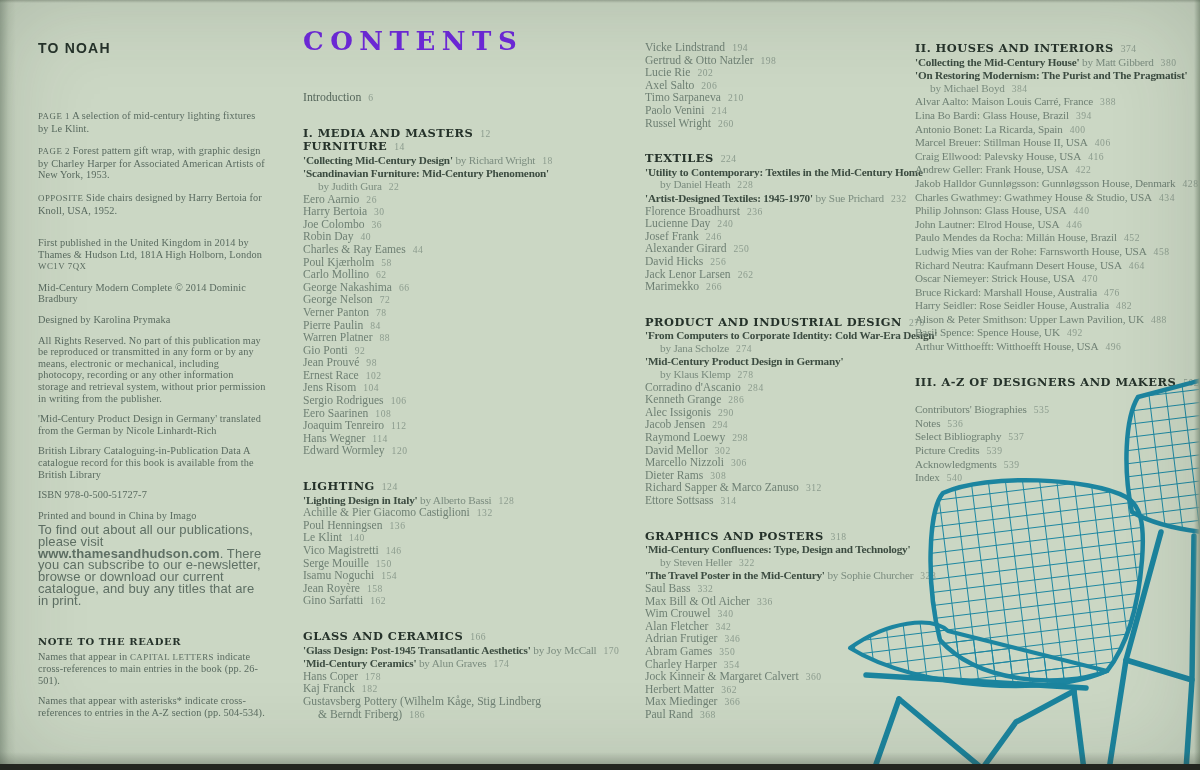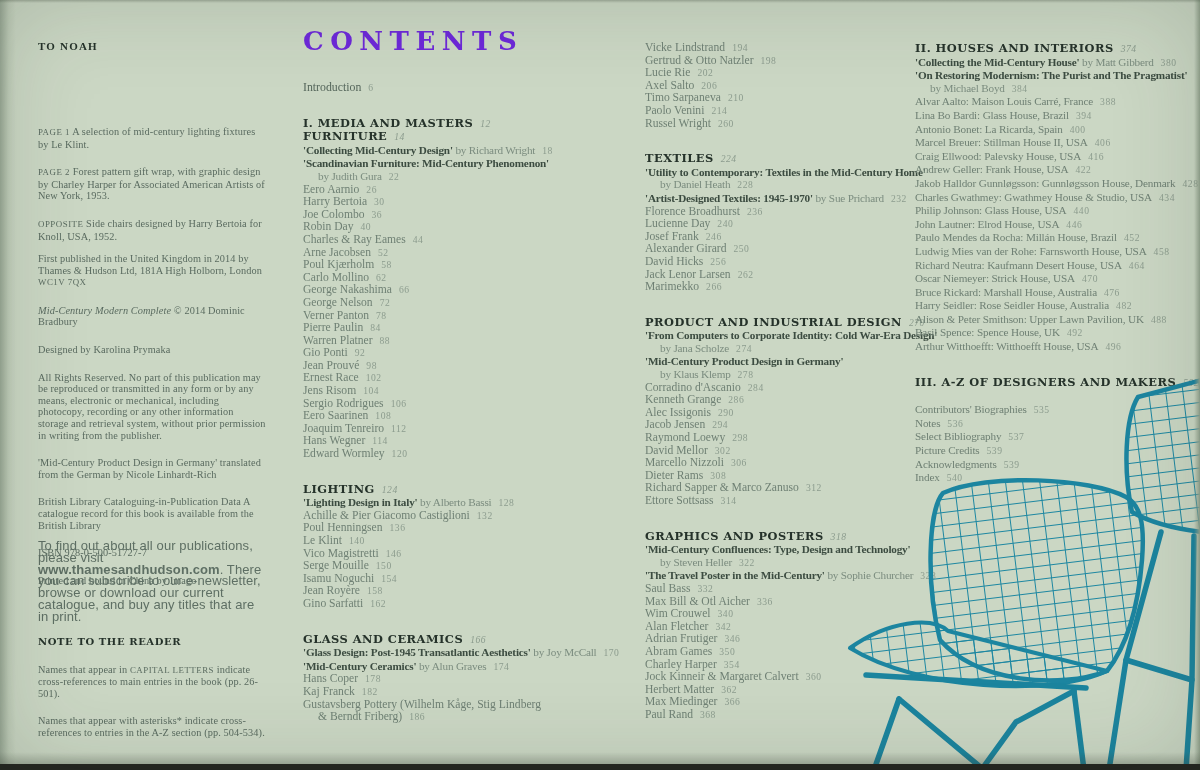--- a/index.html
+++ b/index.html
@@ -19,59 +19,59 @@
   .edge-bottom{position:absolute;left:0;right:0;bottom:0;height:6px;background:#23241f;}
   .edge-bottom-shadow{position:absolute;left:0;right:0;bottom:6px;height:12px;
     background:linear-gradient(to top,rgba(55,65,50,.28),rgba(55,65,50,0));}
   .vignette{position:absolute;inset:0;pointer-events:none;
     box-shadow:inset 0 0 90px rgba(45,55,44,.18);}
 
   
   .lc{position:absolute;left:38px;width:228px;color:#5a6b60;
     font-size:10.3px;line-height:11.6px;letter-spacing:.1px;}
   .lc-dedication{position:absolute;left:38px;top:40px;
-    font-family:Liberation Serif, serif;font-weight:bold;font-size:11px;
+    font-family:Liberation Sans, sans-serif;font-weight:bold;font-size:14px;
     letter-spacing:1.2px;color:#25322a;}
   .lc-captions{top:110px;}
   .lc-colophon{top:237px;}
   .lc-website{top:524px;font-family:Liberation Sans, sans-serif;font-size:13px;
     line-height:11.8px;color:#5e6f64;}
   .lc-note{top:636px;}
-  .lc-p{margin:16px 0 9px 0;}
+  .lc-p{margin:0 0 9px 0;}
   .lc-captions .lc-p{margin-bottom:11px;}
   .lc-note-heading{font-family:"DejaVu Serif",serif;font-weight:bold;font-size:10px;
     letter-spacing:.6px;color:#25322a;margin-bottom:3px;}
   .seg-sc{font-size:8.9px;letter-spacing:.5px;}
   .seg-b{font-weight:bold;}
-  .seg-i{font-style:italic;text-align:right;}
+  .seg-i{text-align:right;}
 
   
   .contents-title{position:absolute;left:303px;top:26px;
     font-family:"DejaVu Serif",serif;font-weight:bold;font-size:26px;
     letter-spacing:6.5px;color:#6d28d9;}
 
   
   .toc{position:absolute;}
-  .toc-col2{left:303px;top:81px;width:332px;}
+  .toc-col2{left:303px;top:91px;width:332px;}
   .toc-col3{left:645px;top:42px;width:300px;}
   .toc-col4{left:915px;top:42px;width:283px;}
   .toc div{line-height:12.6px;}
   .t-intro{font-size:11.8px;color:#55665b;}
   .t-part,.t-sec{font-family:"DejaVu Serif",serif;font-weight:bold;font-size:11.4px;
     letter-spacing:.5px;color:#25322a;white-space:nowrap;}
   .t-name{font-size:11.6px;color:#6f8074;padding-left:15px;text-indent:-15px;}
   .toc-col4 .t-name{font-size:11.2px;letter-spacing:-.15px;white-space:nowrap;}
   .t-essay{font-size:11.2px;letter-spacing:-.2px;color:#7b8c7f;
     padding-left:15px;text-indent:-15px;}
   .t-essay .l1{white-space:nowrap;}
   .t-essay .cont,.t-name .cont{text-indent:0;}
   .e-title{font-weight:bold;color:#3c4c41;}
   .e-by{color:#7b8c7f;}
   .pg{font-size:9.6px;color:#8c9c8e;margin-left:7px;letter-spacing:.5px;}
-  .t-part .pg,.t-sec .pg{font-weight:normal;font-family:"Liberation Serif",serif;font-style:italic;}
+  .t-part .pg,.t-sec .pg{font-weight:normal;font-family:"Liberation Serif",serif;}
   .g{margin-top:22px;}
   .gs{margin-top:14px;}
 
   
   .chairs{position:absolute;left:820px;top:370px;width:380px;height:400px;}
 </style>
 </head>
 <body>
 
 <div class="lc-dedication">TO NOAH</div>
@@ -109,21 +109,20 @@
     <div class="t-essay"><span class="e-title">'Collecting Mid-Century Design'</span> <span class="e-by">by Richard Wright</span><span class="pg">18</span></div>
     <div class="t-essay">
       <div class="l1"><span class="e-title">'Scandinavian Furniture: Mid-Century Phenomenon'</span></div>
       <div class="cont"><span class="e-by">by Judith Gura</span><span class="pg">22</span></div>
     </div>
     <div class="t-name"><span>Eero Aarnio</span><span class="pg">26</span></div>
     <div class="t-name"><span>Harry Bertoia</span><span class="pg">30</span></div>
     <div class="t-name"><span>Joe Colombo</span><span class="pg">36</span></div>
     <div class="t-name"><span>Robin Day</span><span class="pg">40</span></div>
     <div class="t-name"><span>Charles &amp; Ray Eames</span><span class="pg">44</span></div>
-    <div class="t-name"><span>Arne Jacobsen</span><span class="pg">52</span></div>
     <div class="t-name"><span>Poul Kjærholm</span><span class="pg">58</span></div>
     <div class="t-name"><span>Carlo Mollino</span><span class="pg">62</span></div>
     <div class="t-name"><span>George Nakashima</span><span class="pg">66</span></div>
     <div class="t-name"><span>George Nelson</span><span class="pg">72</span></div>
     <div class="t-name"><span>Verner Panton</span><span class="pg">78</span></div>
     <div class="t-name"><span>Pierre Paulin</span><span class="pg">84</span></div>
     <div class="t-name"><span>Warren Platner</span><span class="pg">88</span></div>
     <div class="t-name"><span>Gio Ponti</span><span class="pg">92</span></div>
     <div class="t-name"><span>Jean Prouvé</span><span class="pg">98</span></div>
     <div class="t-name"><span>Ernest Race</span><span class="pg">102</span></div>

